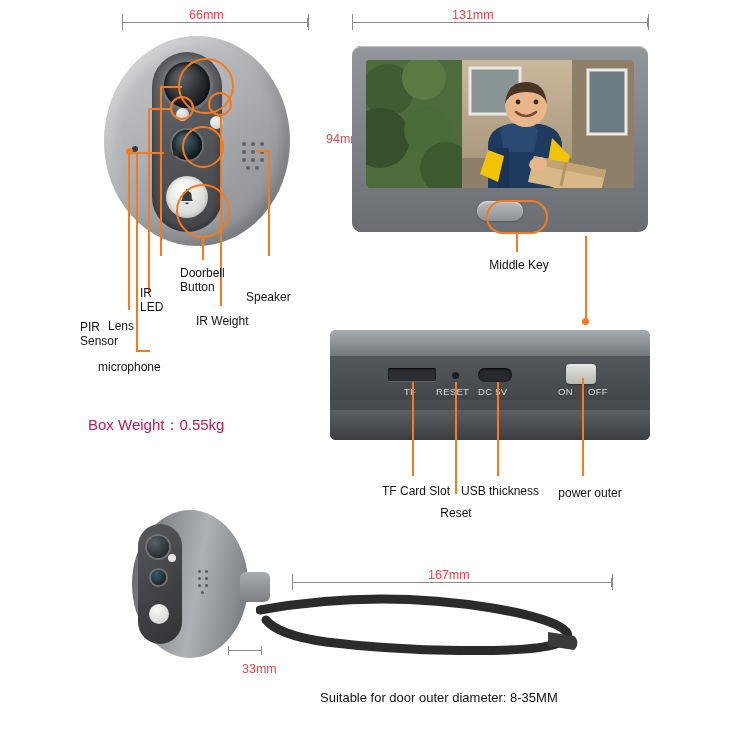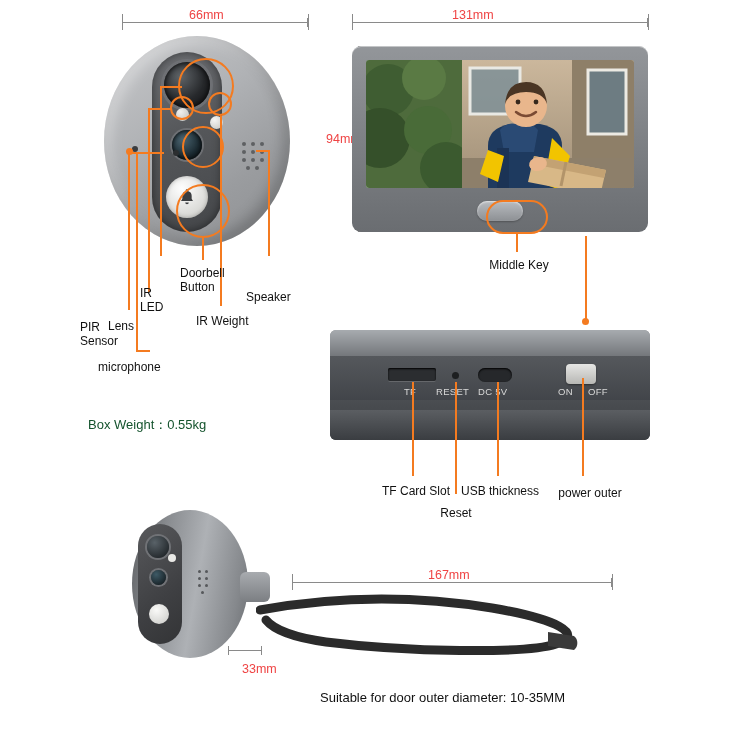--- a/index.html
+++ b/index.html
@@ -285,22 +285,22 @@
   #cable {
     position: absolute;
     left: 256px; top: 592px;
     width: 350px; height: 72px;
     pointer-events: none;
   }
 
   
   .spec-line {
     position: absolute;
-    font-size: 13px;
-    color: #14532d;
+    font-size: 15px;
+    color: #be185d;
     white-space: pre;
   }
   .foot-line {
     position: absolute;
     font-size: 13px;
     color: #111;
     white-space: pre;
   }
 </style>
 </head>
@@ -507,15 +507,15 @@
   </svg>
 
   <div class="dimline-h" style="left:292px; top:582px; width:320px;"></div>
   <div class="dim-text c" style="left:424px; top:568px;">167mm</div>
   <div class="dim-tick" style="left:292px; top:574px; height:16px;"></div>
   <div class="dim-tick" style="left:612px; top:574px; height:16px;"></div>
 
   <div class="dimline-h" style="left:228px; top:650px; width:34px;"></div>
   <div class="dim-text" style="left:238px; top:662px;">33mm</div>
 
-  <div class="foot-line" style="left:320px; top:690px;">Suitable for door outer diameter: 10-35MM</div>
+  <div class="foot-line" style="left:320px; top:690px;">Suitable for door outer diameter: 8-35MM</div>
 
 </div>
 
 </body></html>

